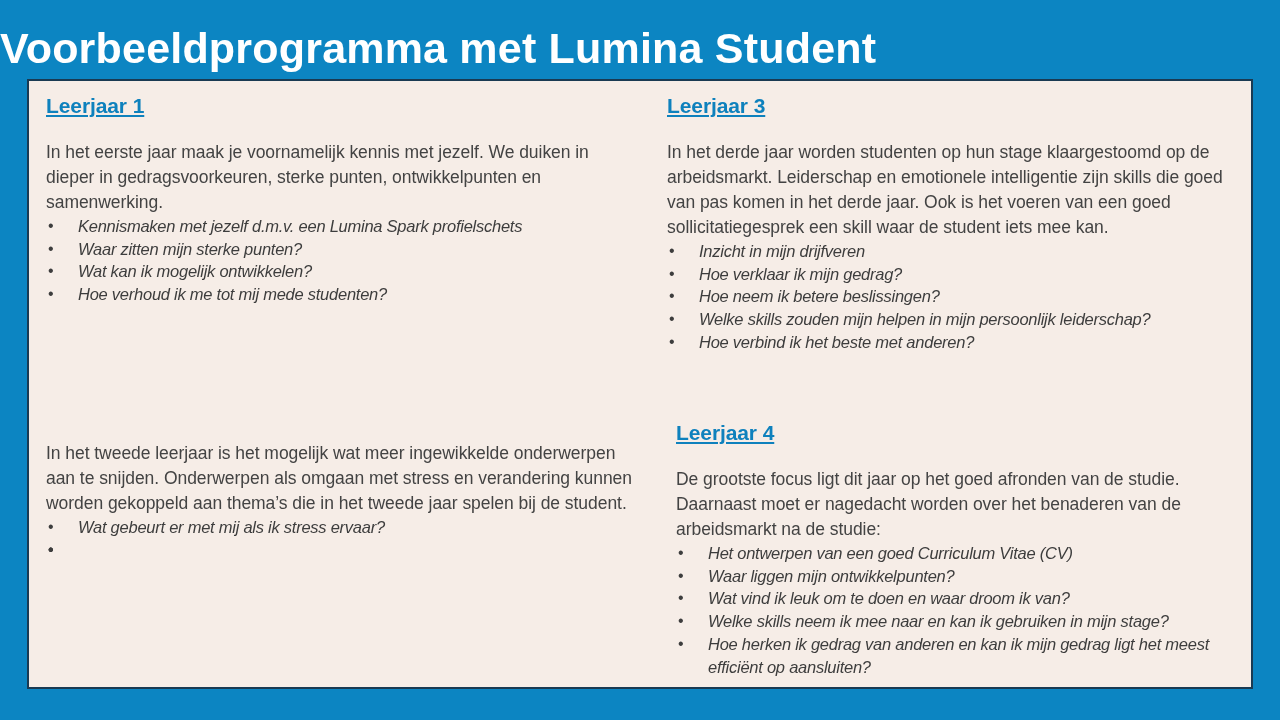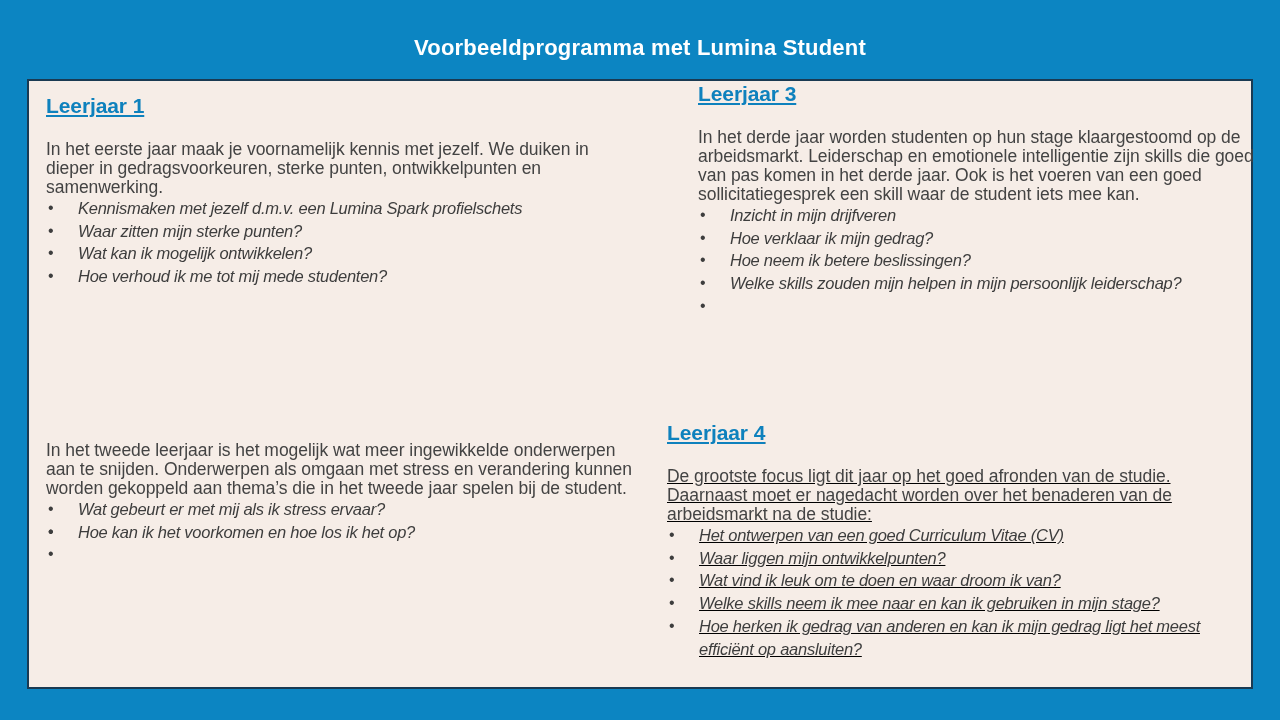--- a/index.html
+++ b/index.html
@@ -18,23 +18,23 @@
     width: 1280px;
     height: 720px;
     background: #0c85c2;
     box-sizing: border-box;
   }
   .slide-title {
     position: absolute;
     left: 0;
     top: 26px;
     width: 1280px;
-    text-align: center;
+    text-align: left;
     color: #ffffff;
-    font-size: 22px;
+    font-size: 43px;
     font-weight: bold;
     letter-spacing: 0.2px;
     line-height: 44px;
     white-space: nowrap;
   }
   .panel {
     position: absolute;
     left: 27px;
     top: 79px;
     width: 1226px;
@@ -65,21 +65,21 @@
     text-decoration: underline;
     text-underline-offset: 2px;
     margin: 0;
     padding: 0;
     line-height: 26px;
     letter-spacing: -0.1px;
   }
   .intro {
     color: #434343;
     font-size: 17.5px;
-    line-height: 19px;
+    line-height: 25px;
     margin: 0;
     padding: 0;
     letter-spacing: -0.05px;
   }
   .intro-gap { height: 21px; }
 
   ul.bullets {
     list-style: none;
     margin: 0;
     padding: 0;
@@ -98,22 +98,22 @@
     left: 2px;
     top: 0;
     font-style: normal;
     font-size: 16px;
     line-height: 22.7px;
     color: #3d3d3d;
   }
   
   .lj1 { position: absolute; left: 17px;  top: 12px;  width: 560px; }
   .lj2 { position: absolute; left: 17px;  top: 339px; width: 590px; }
-  .lj3 { position: absolute; left: 27px;  top: 0;  width: 582px; margin-left: 31px; }
-  .lj4 { position: absolute; left: 27px;  top: 339px; width: 582px; text-decoration: underline; }
+  .lj3 { position: absolute; left: 27px;  top: 12px;  width: 582px; }
+  .lj4 { position: absolute; left: 36px;  top: 339px; width: 582px; }
 </style>
 </head>
 <body>
 
 <div class="slide">
 
   <div class="slide-title">Voorbeeldprogramma met Lumina Student</div>
 
   <div class="panel">
 
@@ -130,39 +130,39 @@
           <li><span class="dot">•</span><span>Hoe verhoud ik me tot mij mede studenten?</span></li>
         </ul>
       </div>
 
       <div class="section lj2">
         <div class="intro-gap"></div>
         <p class="intro">In het tweede leerjaar is het mogelijk wat meer ingewikkelde onderwerpen aan te snijden. Onderwerpen als omgaan met stress en verandering kunnen worden gekoppeld aan thema’s die in het tweede jaar spelen bij de student.</p>
         <ul class="bullets">
           <li><span class="dot">•</span><span>Wat gebeurt er met mij als ik stress ervaar?</span></li>
           <li><span class="dot">•</span></li>
-          <li><span class="dot">•</span><span>Hoe kan ik het voorkomen en hoe los ik het op?</span></li>
+          <li><span class="dot">•</span></li>
           <li><span class="dot">•</span></li>
         </ul>
       </div>
 
     </div>
 
     <div class="column col-right">
 
       <div class="section lj3">
         <div class="year-heading">Leerjaar 3</div>
         <div class="intro-gap"></div>
         <p class="intro">In het derde jaar worden studenten op hun stage klaargestoomd op de arbeidsmarkt. Leiderschap en emotionele intelligentie zijn skills die goed van pas komen in het derde jaar. Ook is het voeren van een goed sollicitatiegesprek een skill waar de student iets mee kan.</p>
         <ul class="bullets">
           <li><span class="dot">•</span><span>Inzicht in mijn drijfveren</span></li>
           <li><span class="dot">•</span><span>Hoe verklaar ik mijn gedrag?</span></li>
           <li><span class="dot">•</span><span>Hoe neem ik betere beslissingen?</span></li>
           <li><span class="dot">•</span><span>Welke skills zouden mijn helpen in mijn persoonlijk leiderschap?</span></li>
-          <li><span class="dot">•</span></li>
+          <li><span class="dot">•</span><span>Hoe verbind ik  het beste met anderen?</span></li>
         </ul>
       </div>
 
       <div class="section lj4">
         <div class="year-heading">Leerjaar 4</div>
         <div class="intro-gap"></div>
         <p class="intro">De grootste focus ligt dit jaar op het goed afronden van de studie. Daarnaast moet er nagedacht worden over het benaderen van de arbeidsmarkt na de studie:</p>
         <ul class="bullets">
           <li><span class="dot">•</span><span>Het ontwerpen van een goed Curriculum Vitae (CV)</span></li>
           <li><span class="dot">•</span><span>Waar liggen mijn ontwikkelpunten?</span></li>

